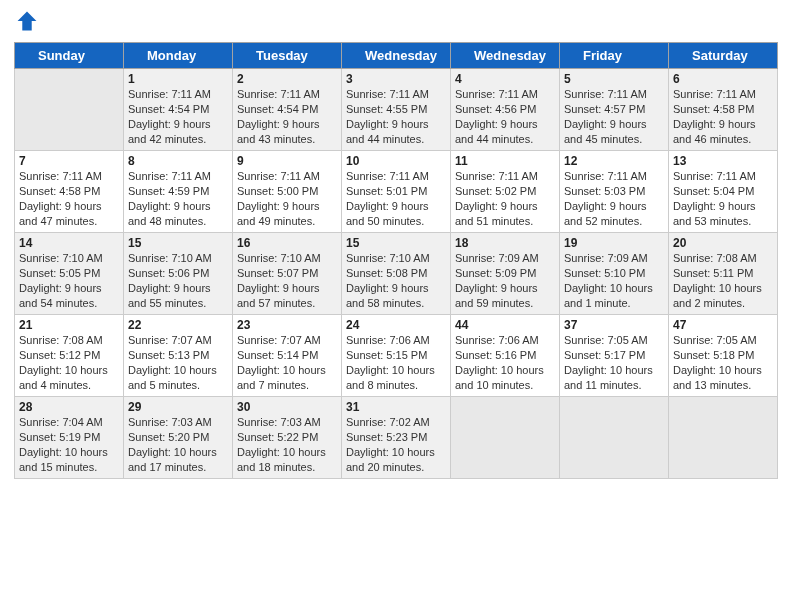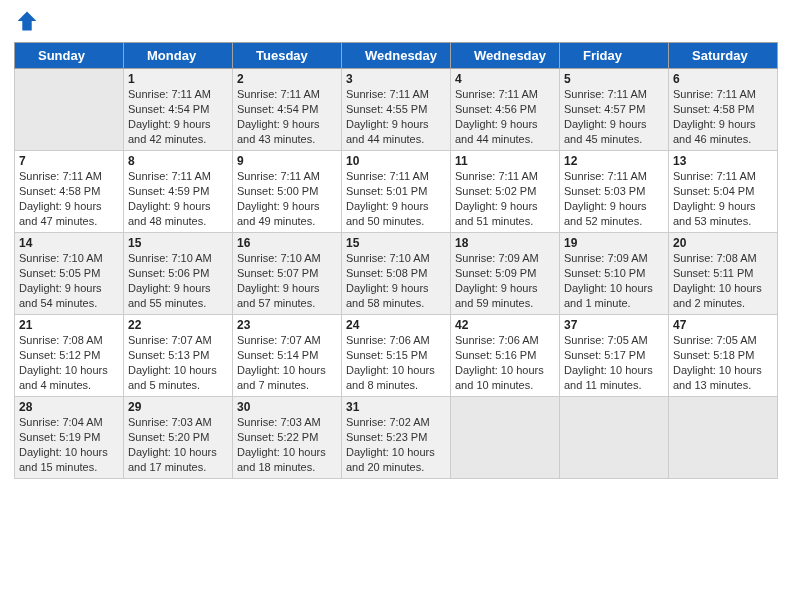--- a/index.html
+++ b/index.html
@@ -293,21 +293,21 @@
 and 7 minutes.</div>
           </td>
           <td>
             <span class="day-number">24</span>
             <div class="day-info" style="white-space: pre-line;">Sunrise: 7:06 AM
 Sunset: 5:15 PM
 Daylight: 10 hours
 and 8 minutes.</div>
           </td>
           <td>
-            <span class="day-number">42</span>
+            <span class="day-number">44</span>
             <div class="day-info" style="white-space: pre-line;">Sunrise: 7:06 AM
 Sunset: 5:16 PM
 Daylight: 10 hours
 and 10 minutes.</div>
           </td>
           <td>
             <span class="day-number">37</span>
             <div class="day-info" style="white-space: pre-line;">Sunrise: 7:05 AM
 Sunset: 5:17 PM
 Daylight: 10 hours

